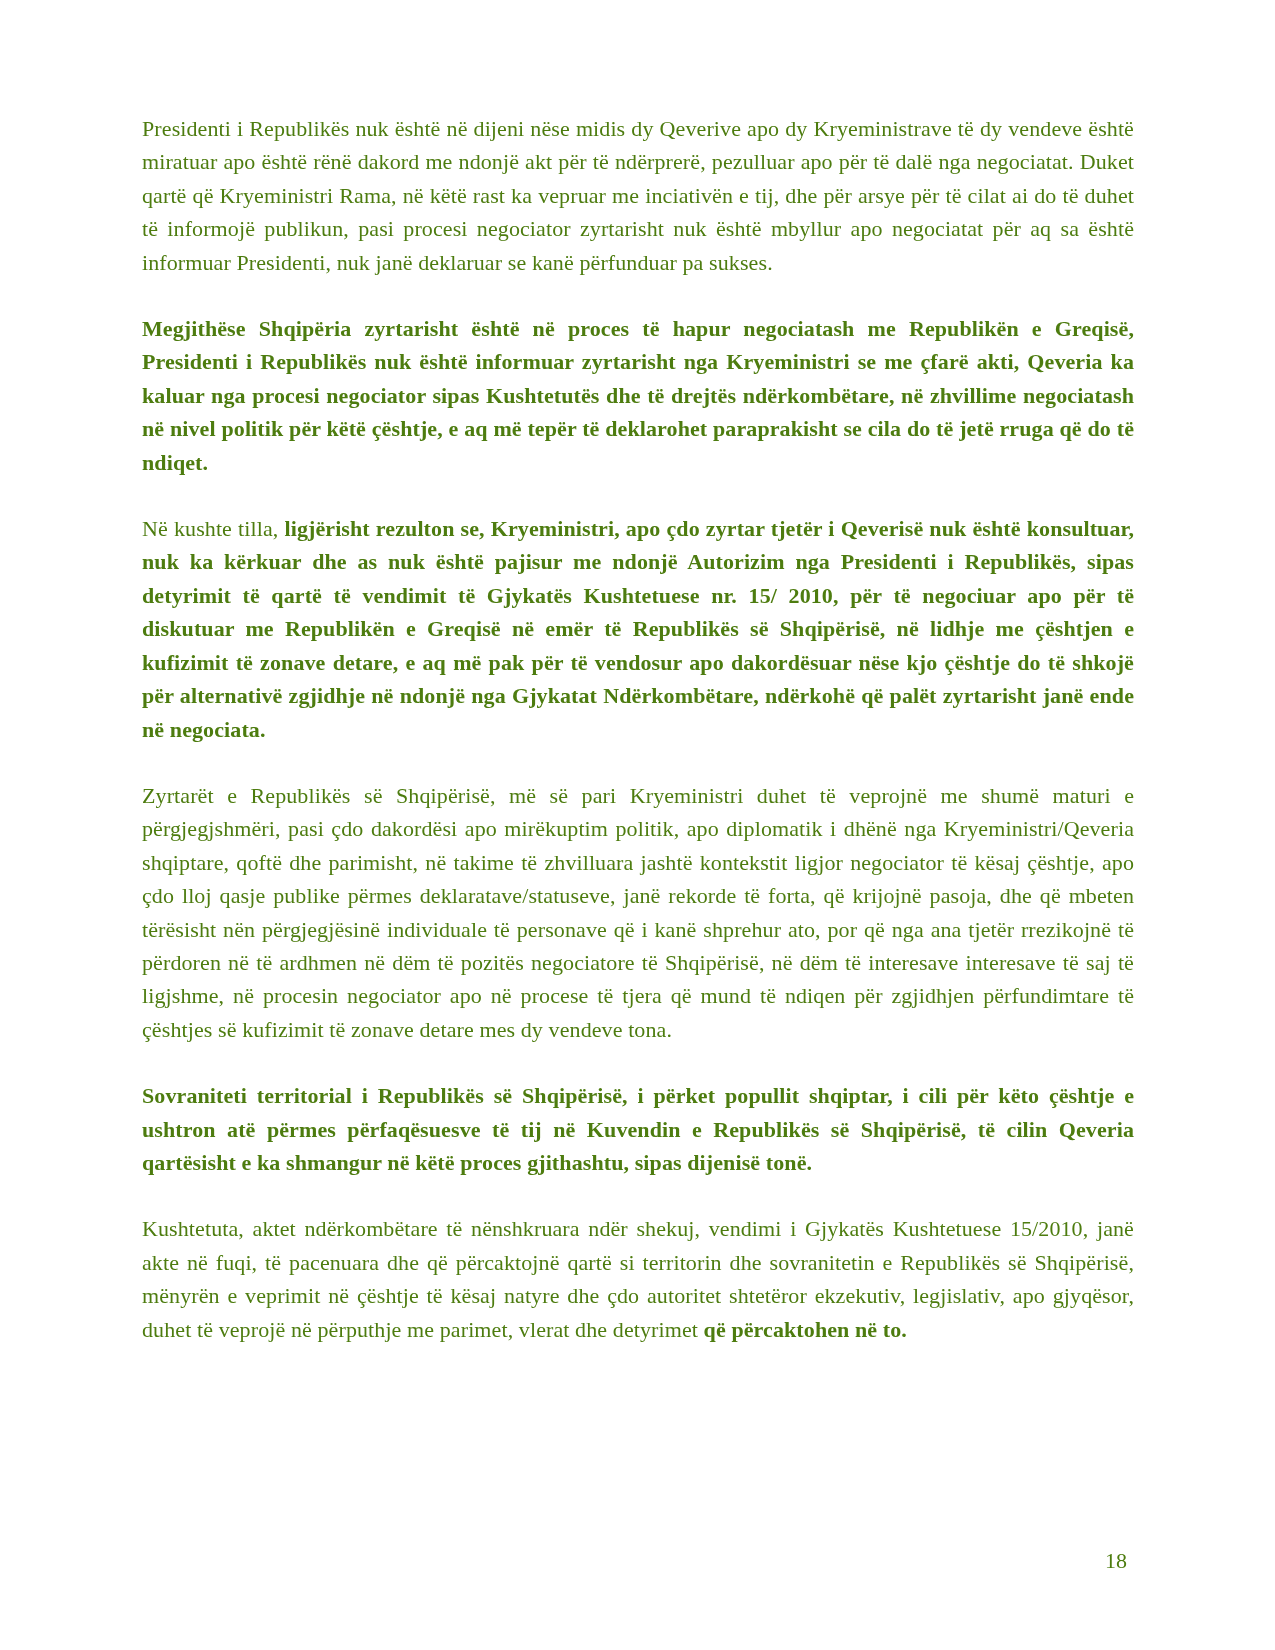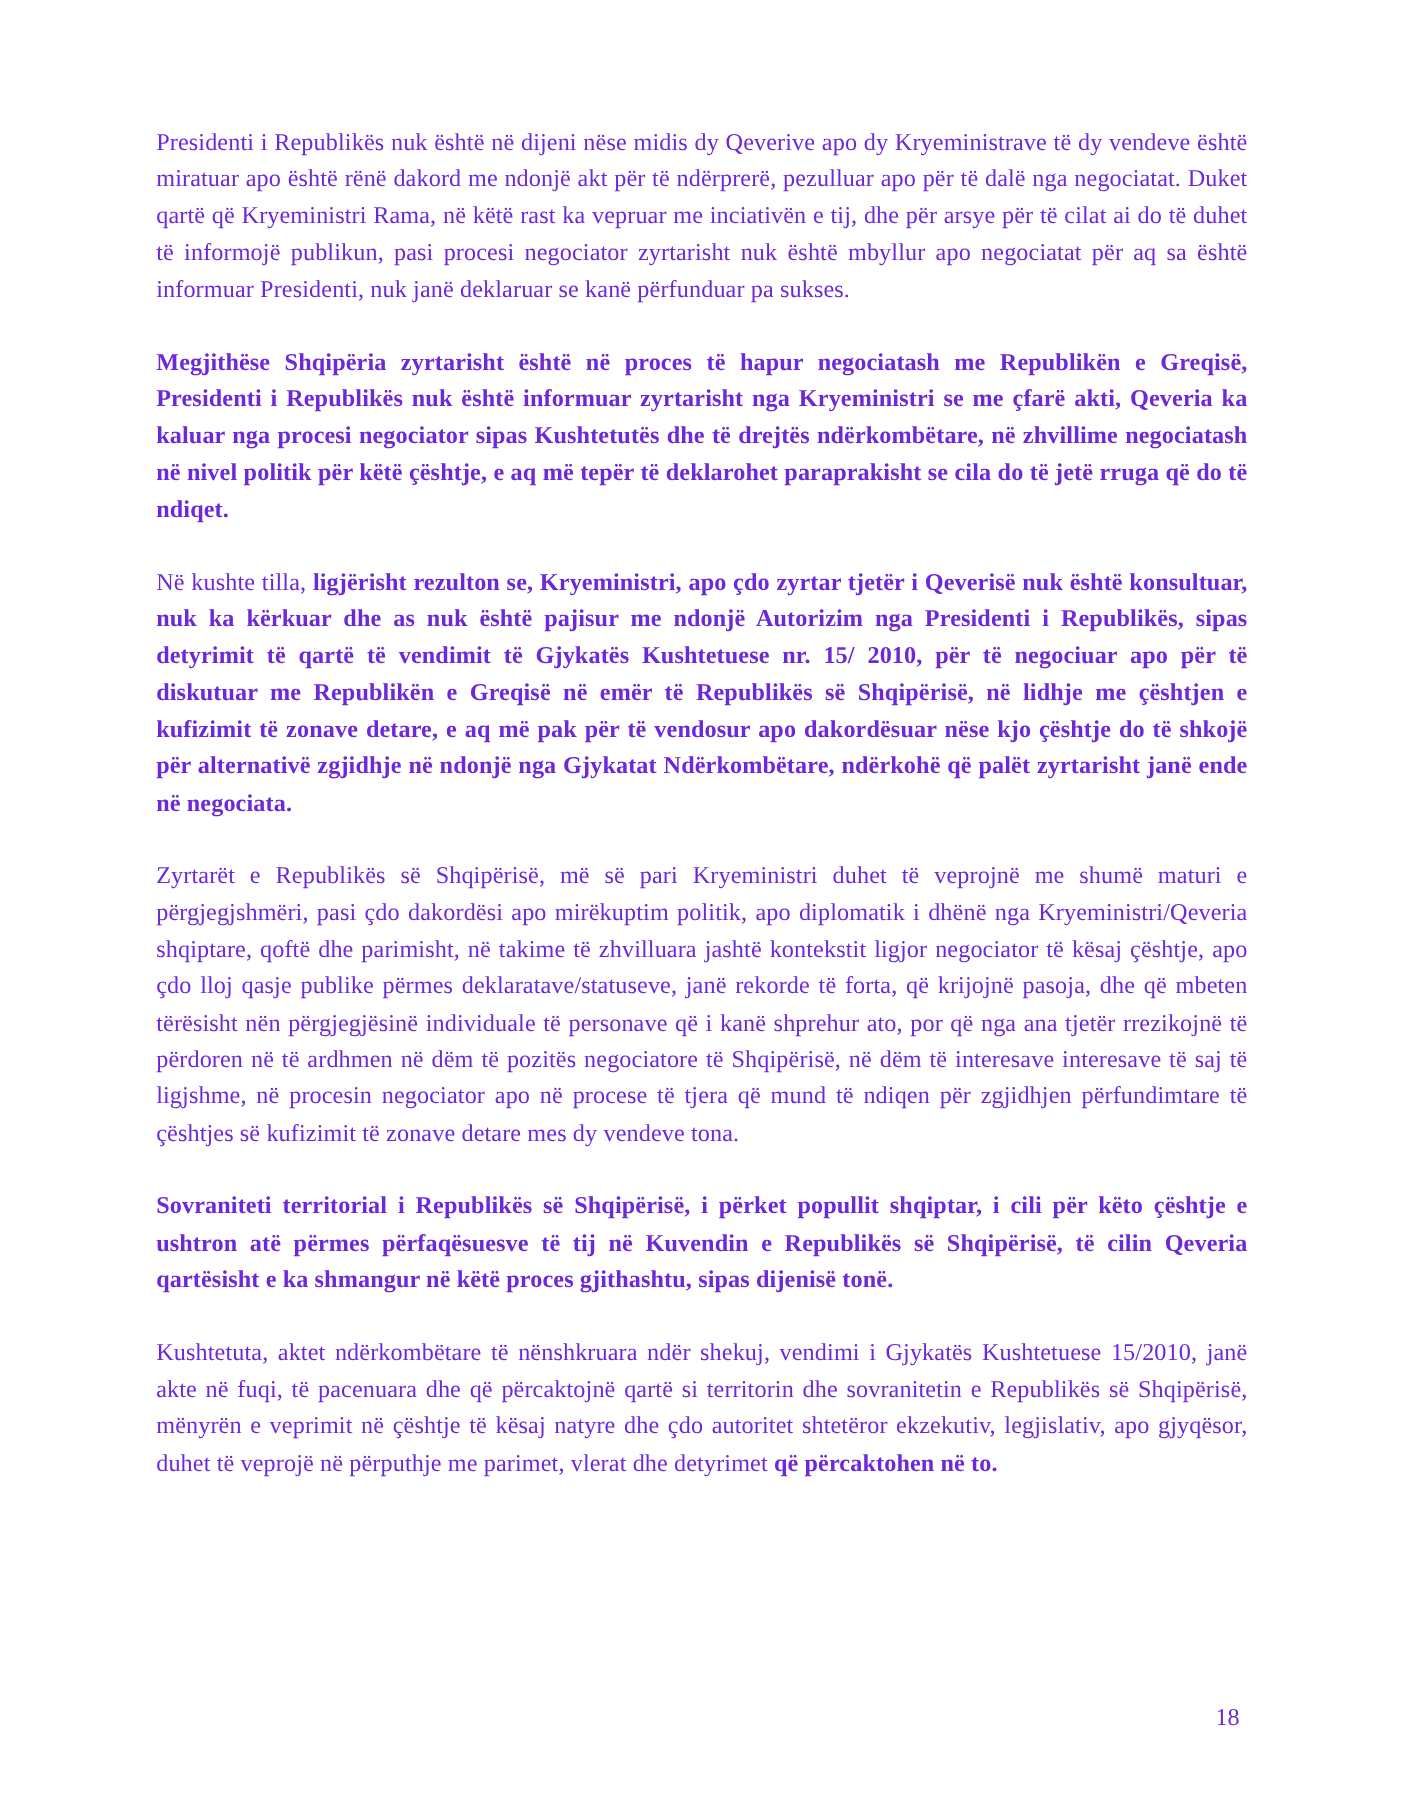--- a/index.html
+++ b/index.html
@@ -7,21 +7,21 @@
     padding: 0;
     background: #ffffff;
   }
   .page {
     position: relative;
     width: 1275px;
     height: 1650px;
     background: #ffffff;
     overflow: hidden;
     font-family: "Liberation Serif", "DejaVu Serif", serif;
-    color: #6d28d9;
+    color: #4d7c0f;
   }
   .content {
     position: absolute;
     left: 142px;
     top: 112px;
     width: 992px;
   }
   .para {
     margin: 0 0 33px 0;
     font-size: 22px;

